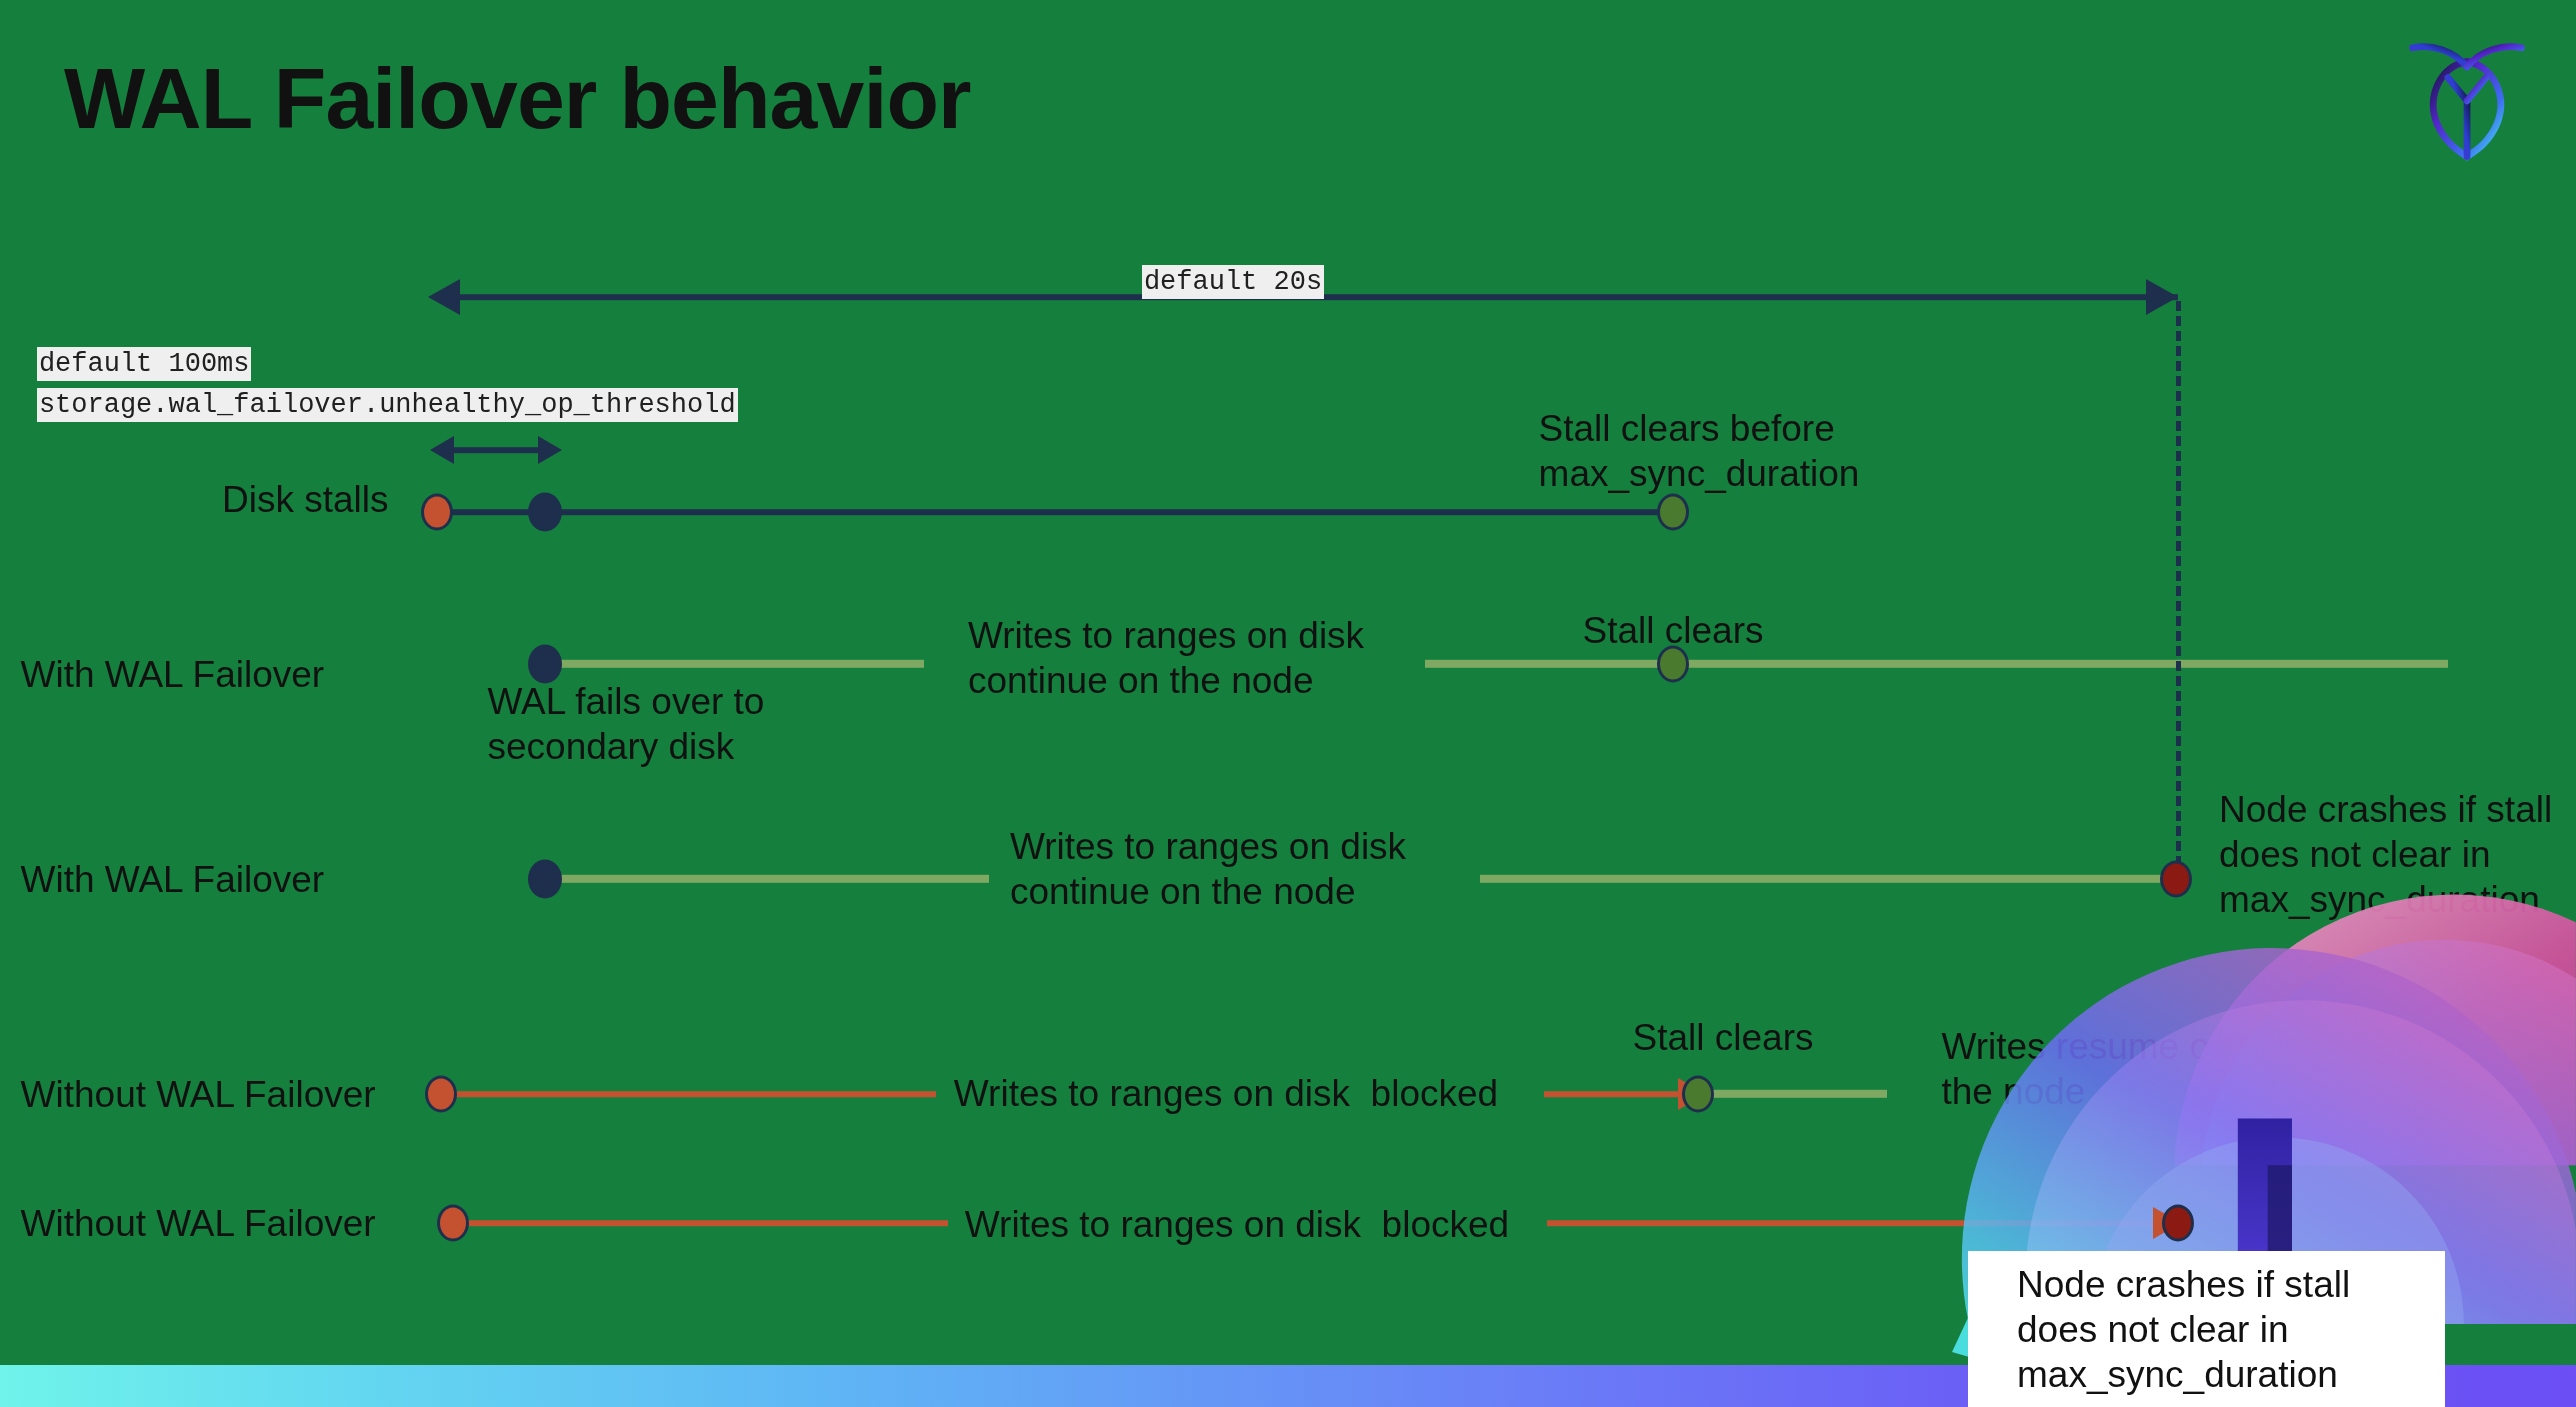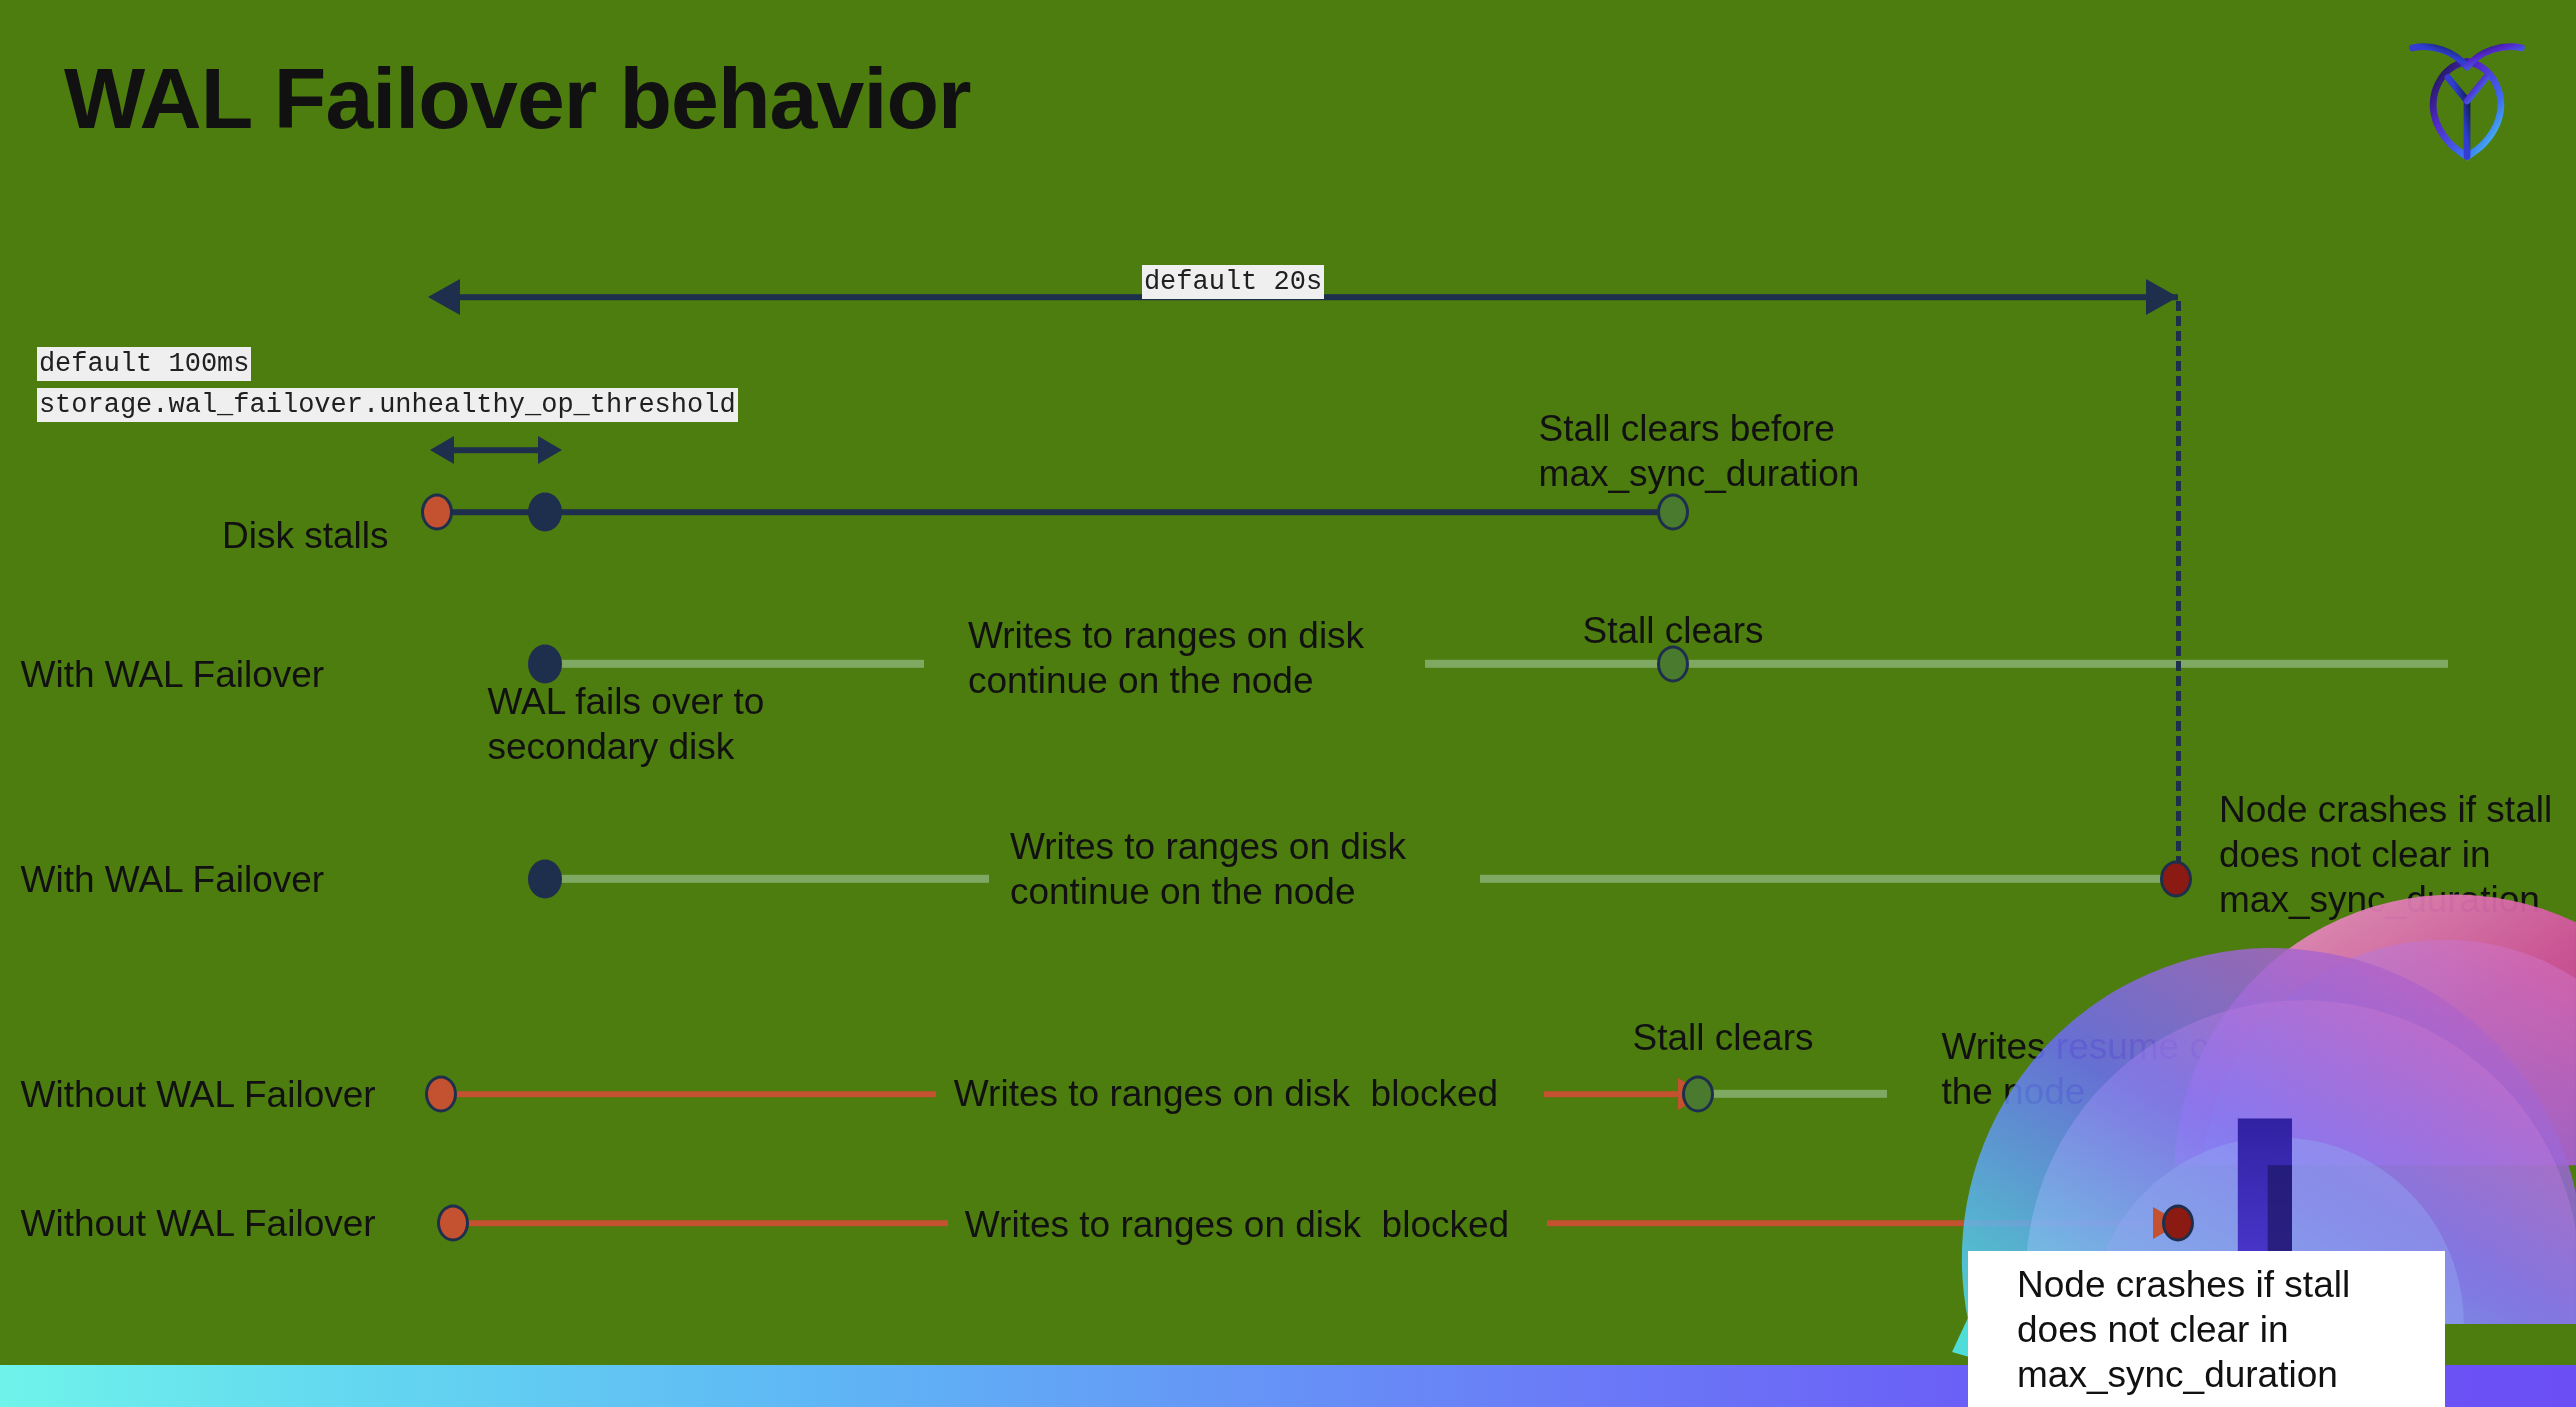--- a/index.html
+++ b/index.html
@@ -7,21 +7,21 @@
     padding: 0;
     background: #ffffff;
   }
   body {
     font-family: "Liberation Sans", sans-serif;
   }
   #slide {
     position: relative;
     width: 2576px;
     height: 1408px;
-    background: #4d7c0f;
+    background: #15803d;
     overflow: hidden;
   }
 
   
   .title {
     position: absolute;
     left: 64px;
     top: 49px;
     font-size: 86px;
     font-weight: 700;
@@ -247,21 +247,21 @@
     <span>default 100ms</span>
   </div>
   <div class="code-chip" style="left:37px; top:385px;">
     <span>storage.wal_failover.unhealthy_op_threshold</span>
   </div>
 
   <div class="arrow-head small-left" style="left:430px; top:450px;"></div>
   <div class="seg navy" style="left:452px; top:450px; width:86px;"></div>
   <div class="arrow-head small-right" style="left:538px; top:450px;"></div>
 
-  <div class="row-label" style="left:222px; top:536px;">Disk stalls</div>
+  <div class="row-label" style="left:222px; top:500px;">Disk stalls</div>
   <div class="seg navy" style="left:437px; top:512px; width:1236px;"></div>
   <div class="marker orange" style="left:437px; top:512px; width:32px; height:37px;"></div>
   <div class="marker navy" style="left:545px; top:512px; width:34px; height:39px;"></div>
   <div class="marker green" style="left:1673px; top:512px; width:32px; height:37px;"></div>
   <div class="note center" style="left:1699px; top:406px;">Stall clears before
 max_sync_duration</div>
 
   <div class="row-label" style="left:20.6px; top:675px;">With WAL Failover</div>
 
   <div class="seg greenline" style="left:545px; top:664px; width:379px;"></div>

